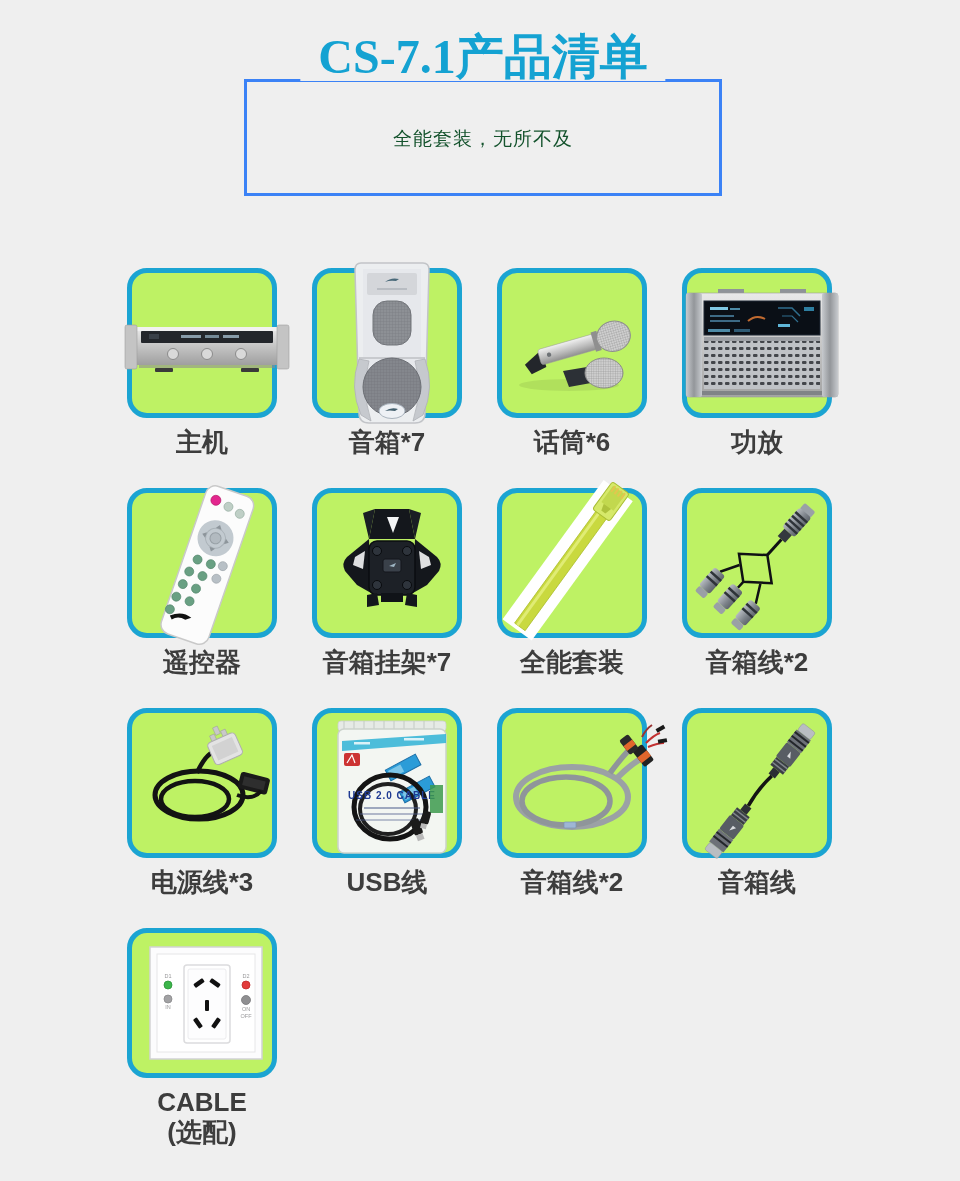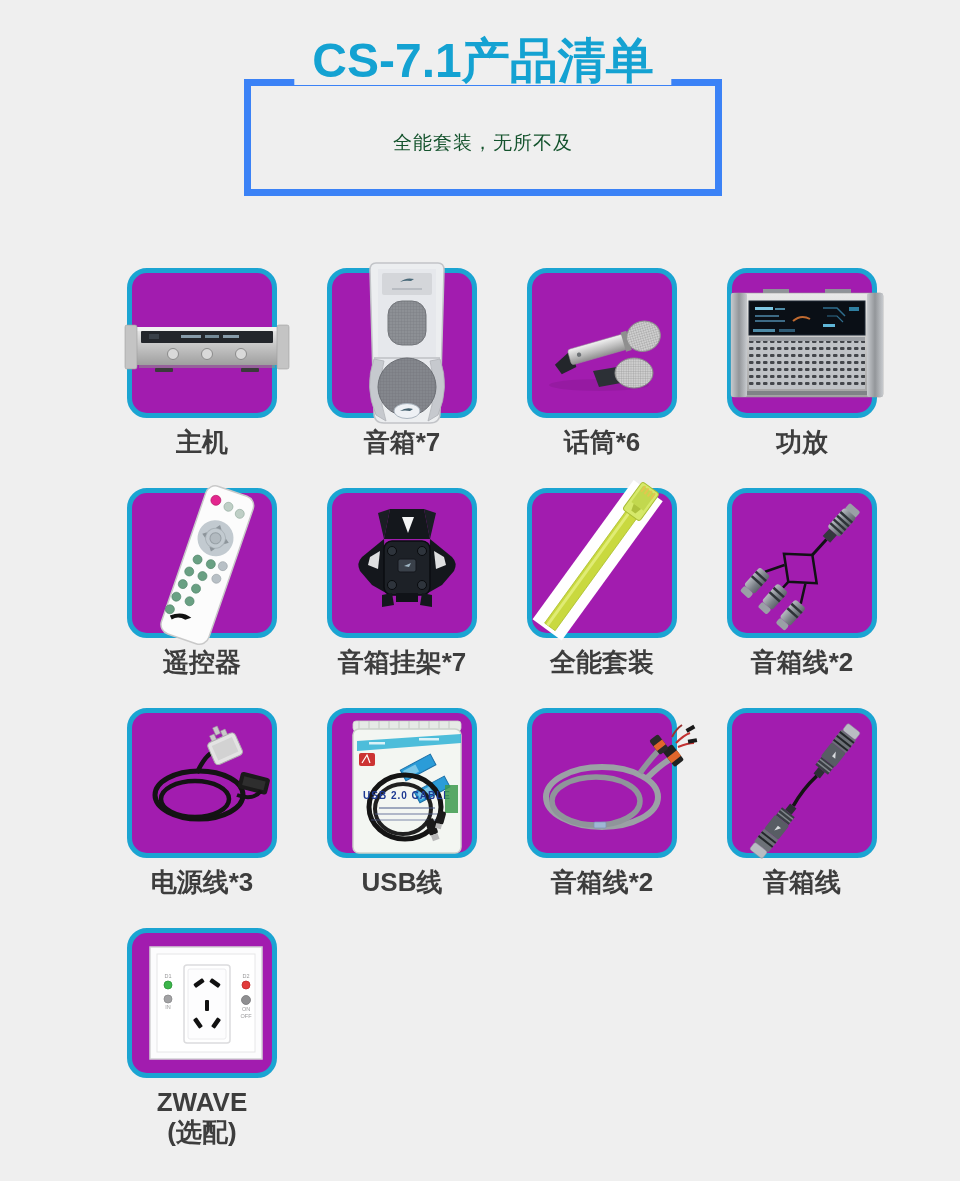--- a/index.html
+++ b/index.html
@@ -1,31 +1,31 @@
 <!DOCTYPE html>
 <html><head>
 <meta charset="utf-8">
 <style>
   html,body{margin:0;padding:0;}
   body{width:960px;height:1181px;background:#efefef;font-family:"Liberation Sans","DejaVu Sans",sans-serif;position:relative;overflow:hidden;}
   #page{position:absolute;left:0;top:0;width:960px;height:1181px;}
 
   
-  .header-box{position:absolute;left:244px;top:79px;width:478px;height:117px;border:7px solid #3b82f6;box-sizing:border-box;}
+  .header-box{position:absolute;left:244px;top:79px;width:478px;height:117px;border:3px solid #3b82f6;box-sizing:border-box;font-family:Liberation Serif, serif;}
   .page-title{position:absolute;left:50%;top:-49px;transform:translateX(-50%);white-space:nowrap;
     font-size:48px;font-weight:bold;color:#14a2d2;background:#efefef;padding:0 18px;line-height:1.0;}
   .page-subtitle{position:absolute;left:0;top:44px;width:100%;text-align:center;
     font-size:19px;color:#14532d;letter-spacing:1px;}
 
   
   .grid{position:absolute;left:127px;top:268px;width:706px;display:grid;
-    grid-template-columns:repeat(4,150px);column-gap:50px;}
+    grid-template-columns:repeat(4,150px);column-gap:35px;}
   .cell{width:150px;height:220px;position:relative;}
   .card{position:relative;width:150px;height:150px;box-sizing:border-box;
-    border:5px solid #1ba4d2;border-radius:20px;background:#a21caf;}
+    border:5px solid #1ba4d2;border-radius:20px;background:#bef264;}
   .card svg{position:absolute;overflow:visible;}
   .label{margin-top:10px;text-align:center;font-size:26px;font-weight:bold;color:#3d3d3d;line-height:1.15;}
   .label span{display:block;}
 </style>
 </head>
 <body>
 
 <div id="page">
 
   <div class="header-box">
@@ -477,19 +477,19 @@
           <circle cx="20" cy="54" r="4" fill="#a2a2a4" stroke="#8a8a8c" stroke-width="0.8"></circle>
           <text x="20" y="64" font-size="5.5" fill="#98989a" text-anchor="middle">IN</text>
           <text x="98" y="33" font-size="5.5" fill="#98989a" text-anchor="middle">D2</text>
           <circle cx="98" cy="40" r="4" fill="#e23b3b" stroke="#c02828" stroke-width="0.8"></circle>
           <circle cx="98" cy="55" r="4.5" fill="#8f8f91" stroke="#77777a" stroke-width="0.8"></circle>
           <text x="98" y="66" font-size="5.5" fill="#98989a" text-anchor="middle">ON</text>
           <text x="98" y="72.5" font-size="5.5" fill="#98989a" text-anchor="middle">OFF</text>
         </svg>
       </div>
       <div class="label">
-        <span>ZWAVE</span>
+        <span>CABLE</span>
           <span>(选配)</span>
       </div>
     </div>
 
   </div>
 </div>
 
 </body></html>

